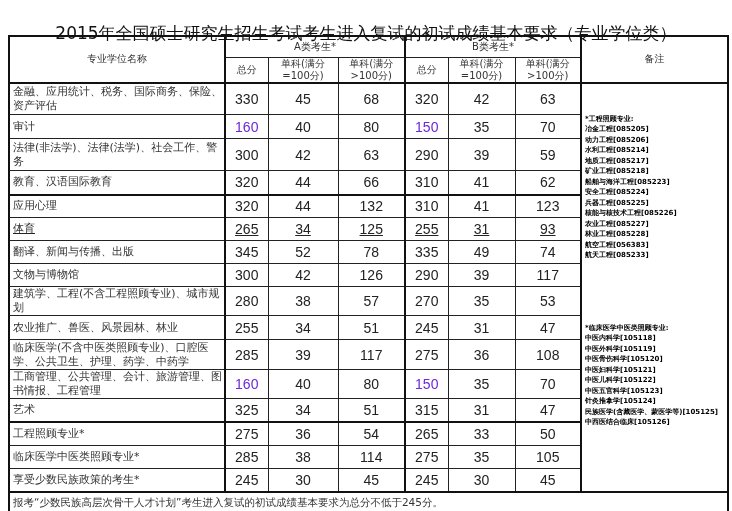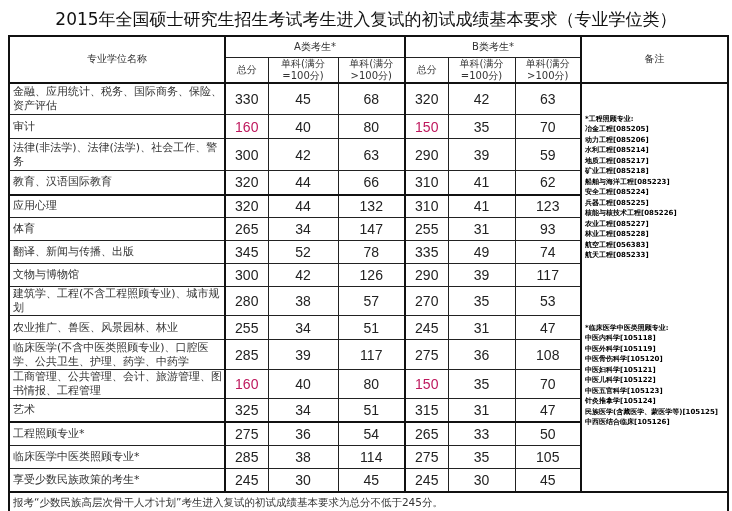--- a/index.html
+++ b/index.html
@@ -1,24 +1,24 @@
 <!DOCTYPE html>
 <html><head>
 <meta charset="utf-8">
 <style>
   html, body { margin:0; padding:0; background:#ffffff; }
   body { width:732px; height:511px; position:relative; overflow:hidden; font-family:"DejaVu Sans", sans-serif; color:#222; }
-  .title { position:absolute; left:0; top:8px; width:732px; text-align:center; font-size:17px; color:#111; letter-spacing:0px; }
+  .title { position:absolute; left:0; top:22px; width:732px; text-align:center; font-size:17px; color:#111; letter-spacing:0px; }
   table.main { position:absolute; left:8px; top:35px; width:719px; border-collapse:collapse; table-layout:fixed; }
   table.main td { border:1px solid #222; padding:0; vertical-align:middle; }
   .hdr { text-align:center; font-size:10px; color:#333; line-height:12px; }
   .grp { font-size:10px; color:#333; text-align:center; }
   .name { font-size:11px; color:#333; text-align:left; padding-left:3px !important; line-height:14px; }
   .num { font-family:"Liberation Sans", sans-serif; font-size:14px; text-align:center; color:#222; }
-  .num.purple { color:#be185d; }
+  .num.purple { color:#6d28d9; }
   .notes { vertical-align:top !important; font-size:7px; font-weight:bold; color:#000; line-height:10.5px; padding:0 0 0 3px !important; font-family:"DejaVu Sans", sans-serif; }
   .thickR { border-right:2.5px solid #111 !important; }
   .thickT td { border-top:2.5px solid #111 !important; }
   .footer { font-size:10.5px; color:#333; padding-left:3px !important; text-align:left; }
   .outer { border:2px solid #111 !important; }
 </style>
 </head>
 <body>
 
 <div class="title">2015年全国硕士研究生招生考试考生进入复试的初试成绩基本要求（专业学位类）</div>
@@ -115,25 +115,25 @@
       </tr>
       <tr class="thickT" style="height: 23px; padding-left: 8px;">
         <td class="name thickR">应用心理</td>
         <td class="num">320</td>
         <td class="num">44</td>
         <td class="num thickR">132</td>
         <td class="num">310</td>
         <td class="num">41</td>
         <td class="num thickR">123</td>
       </tr>
-      <tr style="height: 23px;">
+      <tr style="height: 23px; text-decoration: underline;">
         <td class="name thickR">体育</td>
         <td class="num">265</td>
         <td class="num">34</td>
-        <td class="num thickR">147</td>
+        <td class="num thickR">125</td>
         <td class="num">255</td>
         <td class="num">31</td>
         <td class="num thickR">93</td>
       </tr>
       <tr style="height: 23px;">
         <td class="name thickR">翻译、新闻与传播、出版</td>
         <td class="num">345</td>
         <td class="num">52</td>
         <td class="num thickR">78</td>
         <td class="num">335</td>

